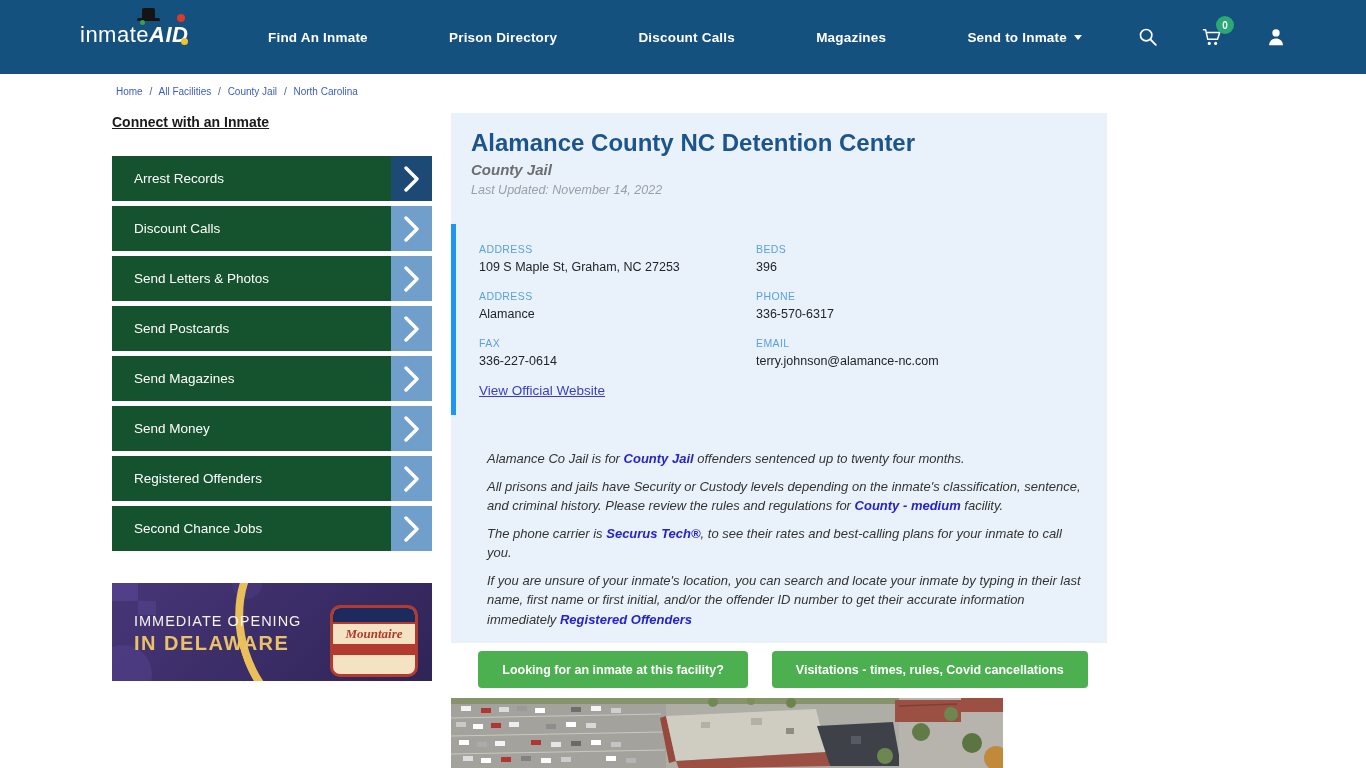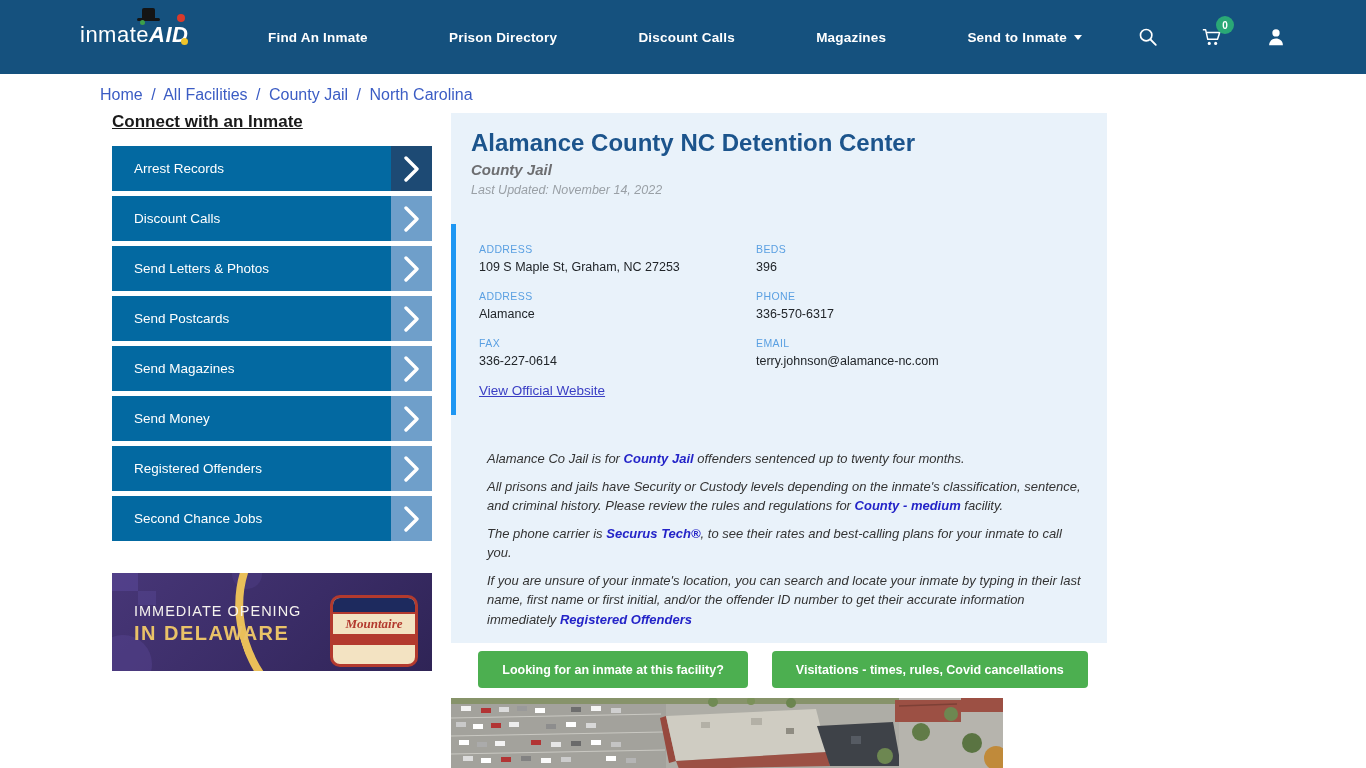--- a/index.html
+++ b/index.html
@@ -18,28 +18,28 @@
   .logo .dot-yellow { position:absolute; left:101px; top:16px; width:7px; height:7px; border-radius:50%; background:#f0c42a; }
   .logo .dot-green { position:absolute; left:60px; top:-2px; width:5px; height:5px; border-radius:50%; background:#3da04a; }
   .nav-links { position:absolute; left:268px; top:0; width:814px; height:74px; display:flex; justify-content:space-between; align-items:center; }
   .nav-link { color:#fff; font-size:13.5px; font-weight:600; letter-spacing:.2px; cursor:pointer; white-space:nowrap; display:flex; align-items:center; gap:7px; }
   .caret-down { width:0; height:0; border-left:4.5px solid transparent; border-right:4.5px solid transparent; border-top:5px solid #fff; display:inline-block; }
   .nav-icons { position:absolute; right:78px; top:0; height:74px; display:flex; align-items:center; gap:40px; }
   .nav-icon { position:relative; cursor:pointer; width:24px; height:24px; display:flex; align-items:center; justify-content:center; }
   .cart-badge { position:absolute; top:-9px; right:-10px; min-width:18px; height:18px; border-radius:50%; background:#2aa876; color:#fff; font-size:10px; font-weight:bold; display:flex; align-items:center; justify-content:center; }
 
   
-  .breadcrumb { position:absolute; top:86px; left:100px; font-size:16px; color:#444; }
+  .breadcrumb { position:absolute; top:86px; left:116px; font-size:10px; color:#444; }
   .crumb { color:#3b5cc4; cursor:pointer; text-decoration:none; }
   .crumb-sep { color:#3b5cc4; margin:0 4px; }
 
   
   .sidebar { position:absolute; left:112px; top:111px; width:320px; }
-  .sidebar-heading { font-size:17px; font-weight:bold; color:#1a1a1a; text-decoration:underline; line-height:22px; margin-bottom:13px; }
-  .side-btn { position:relative; height:45px; margin-bottom:5px; background:#0369a1; cursor:pointer; }
+  .sidebar-heading { font-size:14px; font-weight:bold; color:#1a1a1a; text-decoration:underline; line-height:22px; margin-bottom:23px; }
+  .side-btn { position:relative; height:45px; margin-bottom:5px; background:#14532d; cursor:pointer; }
   .side-btn .sb-label { display:block; line-height:45px; padding-left:22px; color:#fff; font-size:13.5px; }
   .side-btn .sb-chev { position:absolute; right:0; top:0; width:41px; height:45px; background:#6f9fca; display:flex; align-items:center; justify-content:center; }
   .side-btn.active .sb-chev { background:#1d4a74; }
 
   
   .ad-banner { position:relative; margin-top:32px; width:320px; height:98px; background:linear-gradient(135deg,#473677 0%,#3a2c66 55%,#2f2456 100%); overflow:hidden; cursor:pointer; }
   .ad-sq1 { position:absolute; left:0; top:0; width:26px; height:18px; background:#564591; opacity:.7; }
   .ad-sq2 { position:absolute; left:26px; top:18px; width:18px; height:14px; background:#564591; opacity:.5; }
   .ad-circ { position:absolute; left:-18px; bottom:-22px; width:58px; height:58px; border-radius:50%; background:#53418c; opacity:.55; }
   .ad-circ2 { position:absolute; left:120px; top:-14px; width:30px; height:30px; border-radius:50%; background:#53418c; opacity:.4; }

